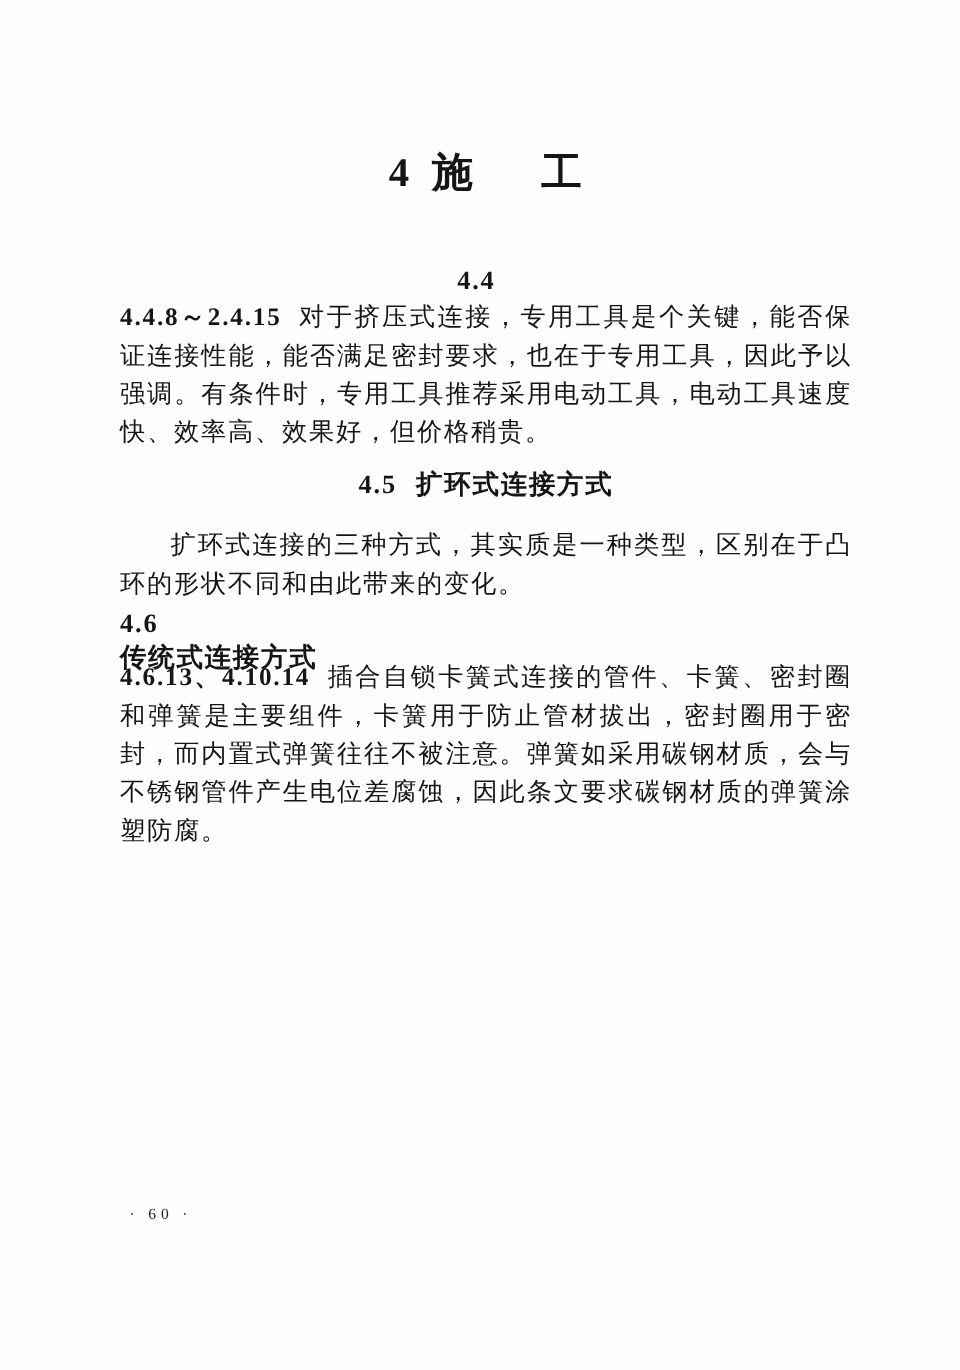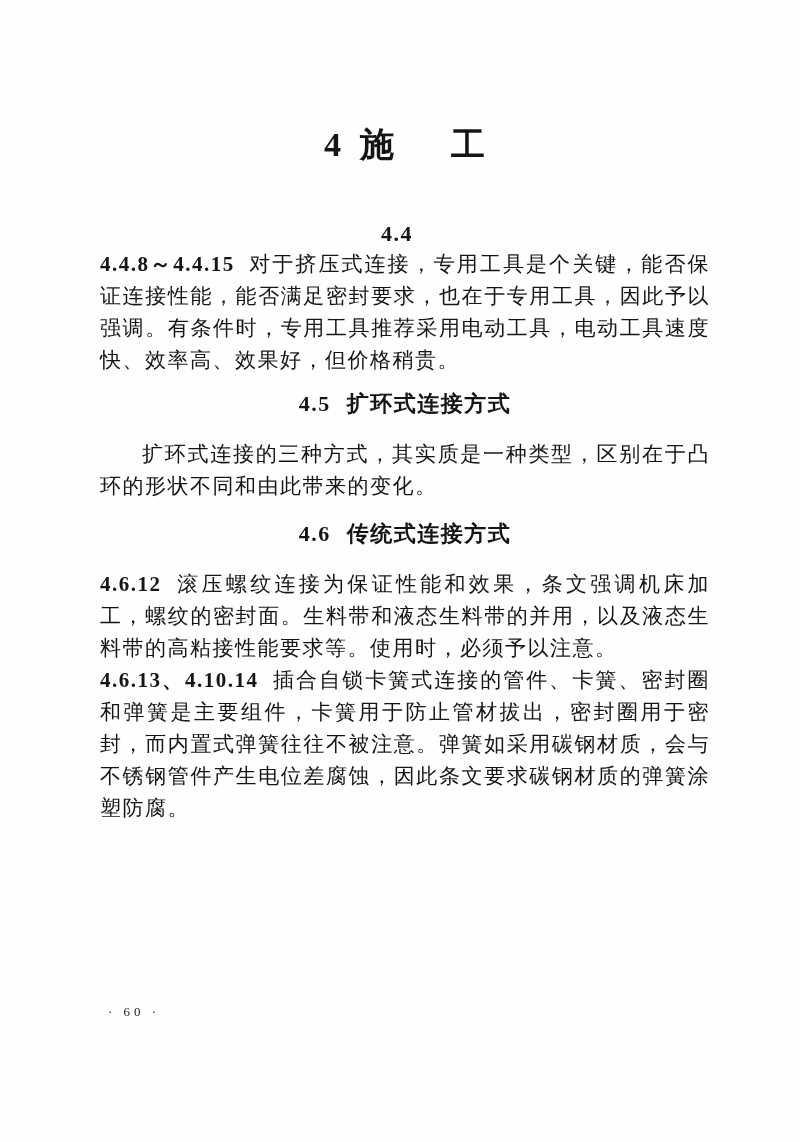--- a/index.html
+++ b/index.html
@@ -42,21 +42,21 @@
     line-height: 28px;
     font-size: 22px;
     font-weight: 700;
     display: flex;
     justify-content: center;
     letter-spacing: 1.5px;
   }
   .sec-heading .sec-num { margin-right: 16px; }
   .mt-h44 { margin-top: 54px; }
   .mt-h45 { margin-top: 14px; }
-  .mt-h46 { margin-top: 18px; }
+  .mt-h46 { margin-top: 18px; flex-direction: column; }
   
   .para {
     margin: 0;
     font-size: 21px;
     line-height: 32px;
     letter-spacing: 1.5px;
     text-align: justify;
     text-align-last: left;
   }
   .para.indent { text-indent: 2em; }
@@ -90,40 +90,37 @@
       <span class="ch-c2">工</span>
     </h1>
 
     <h2 class="sec-heading mt-h44">
       <span class="sec-num">4.4</span>
     </h2>
 
 
 
     <p class="para">
-      <span class="clause-label">4.4.8～4.4.15</span><span>对于挤压式连接，专用工具是个关键，能否保证连接性能，能否满足密封要求，也在于专用工具，因此予以强调。有条件时，专用工具推荐采用电动工具，电动工具速度快、效率高、效果好，但价格稍贵。</span>
+      <span class="clause-label">4.4.8～2.4.15</span><span>对于挤压式连接，专用工具是个关键，能否保证连接性能，能否满足密封要求，也在于专用工具，因此予以强调。有条件时，专用工具推荐采用电动工具，电动工具速度快、效率高、效果好，但价格稍贵。</span>
     </p>
 
     <h2 class="sec-heading mt-h45">
       <span class="sec-num">4.5</span>
       <span class="sec-title">扩环式连接方式</span>
     </h2>
 
     <p class="para indent mt-p4">
       <span>扩环式连接的三种方式，其实质是一种类型，区别在于凸环的形状不同和由此带来的变化。</span>
     </p>
 
     <h2 class="sec-heading mt-h46">
       <span class="sec-num">4.6</span>
       <span class="sec-title">传统式连接方式</span>
     </h2>
 
-    <p class="para mt-p5">
-      <span class="clause-label">4.6.12</span><span>滚压螺纹连接为保证性能和效果，条文强调机床加工，螺纹的密封面。生料带和液态生料带的并用，以及液态生料带的高粘接性能要求等。使用时，必须予以注意。</span>
-    </p>
 
     <p class="para">
       <span class="clause-label">4.6.13、4.10.14</span><span>插合自锁卡簧式连接的管件、卡簧、密封圈和弹簧是主要组件，卡簧用于防止管材拔出，密封圈用于密封，而内置式弹簧往往不被注意。弹簧如采用碳钢材质，会与不锈钢管件产生电位差腐蚀，因此条文要求碳钢材质的弹簧涂塑防腐。</span>
     </p>
 
   </div>
 
   <div class="footer">· 60 ·</div>
 </div>
 

